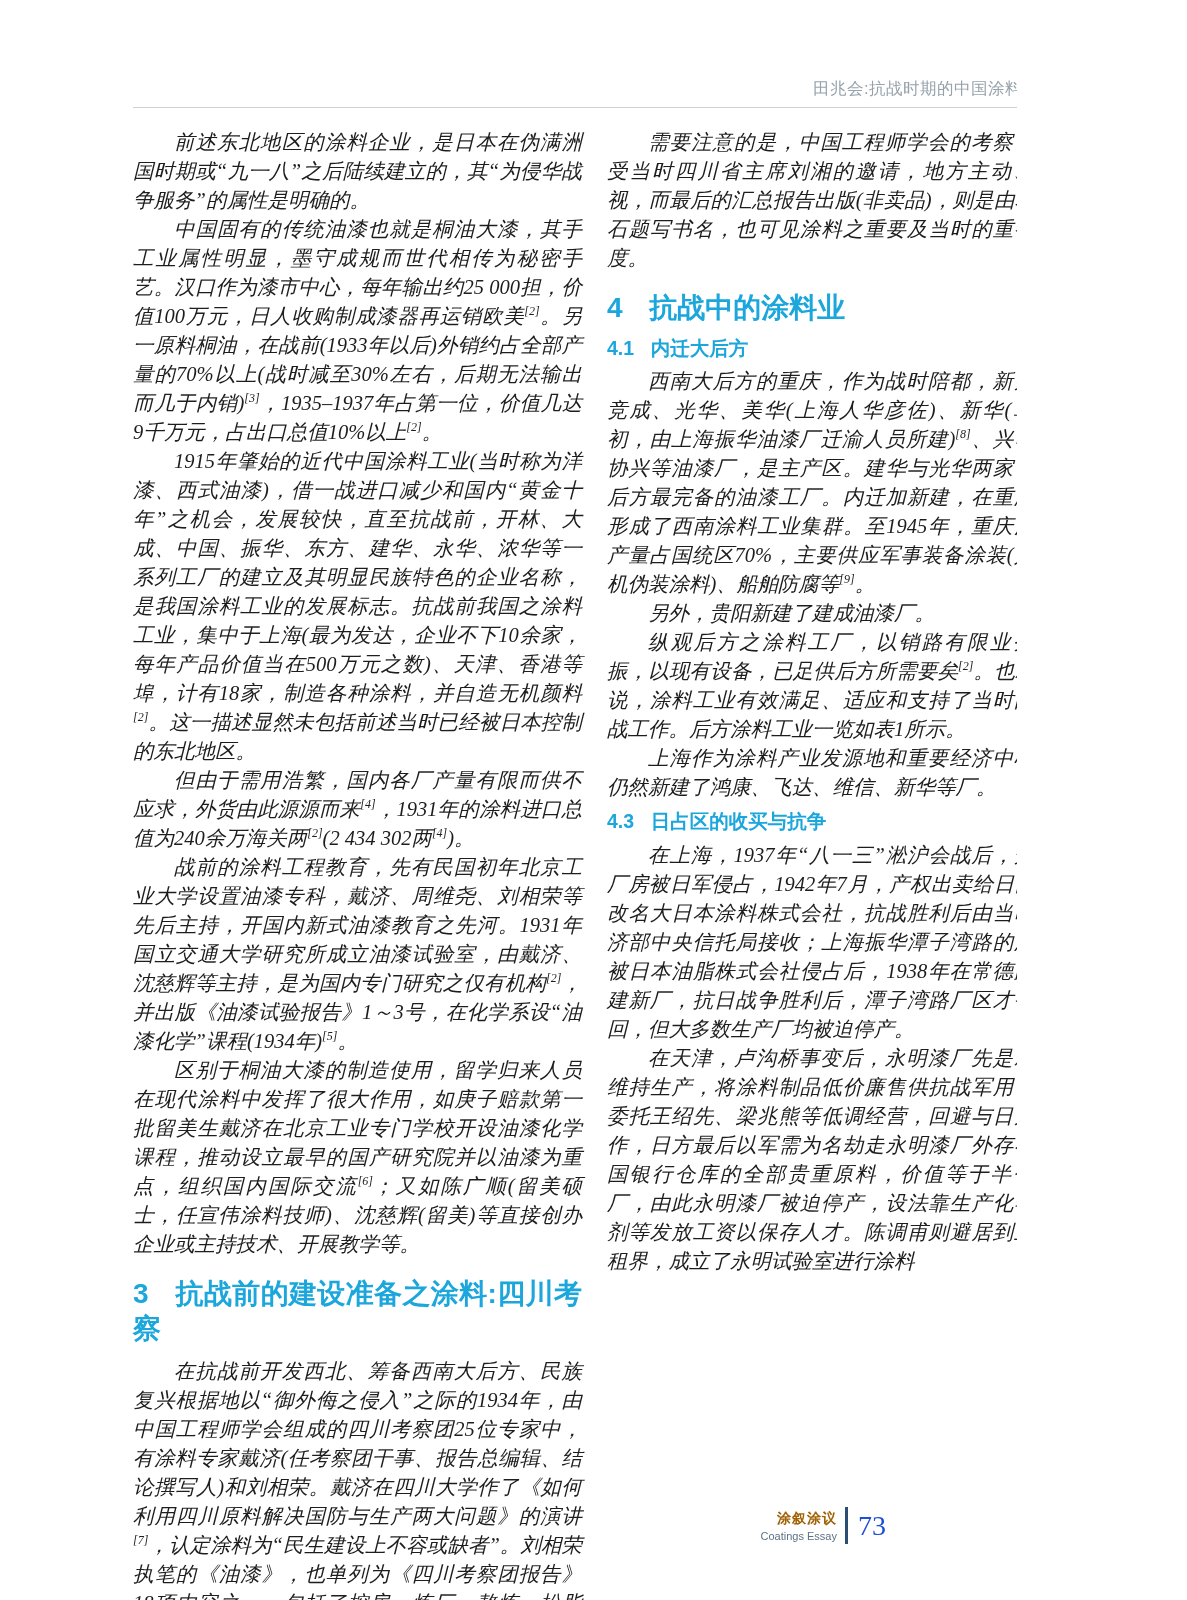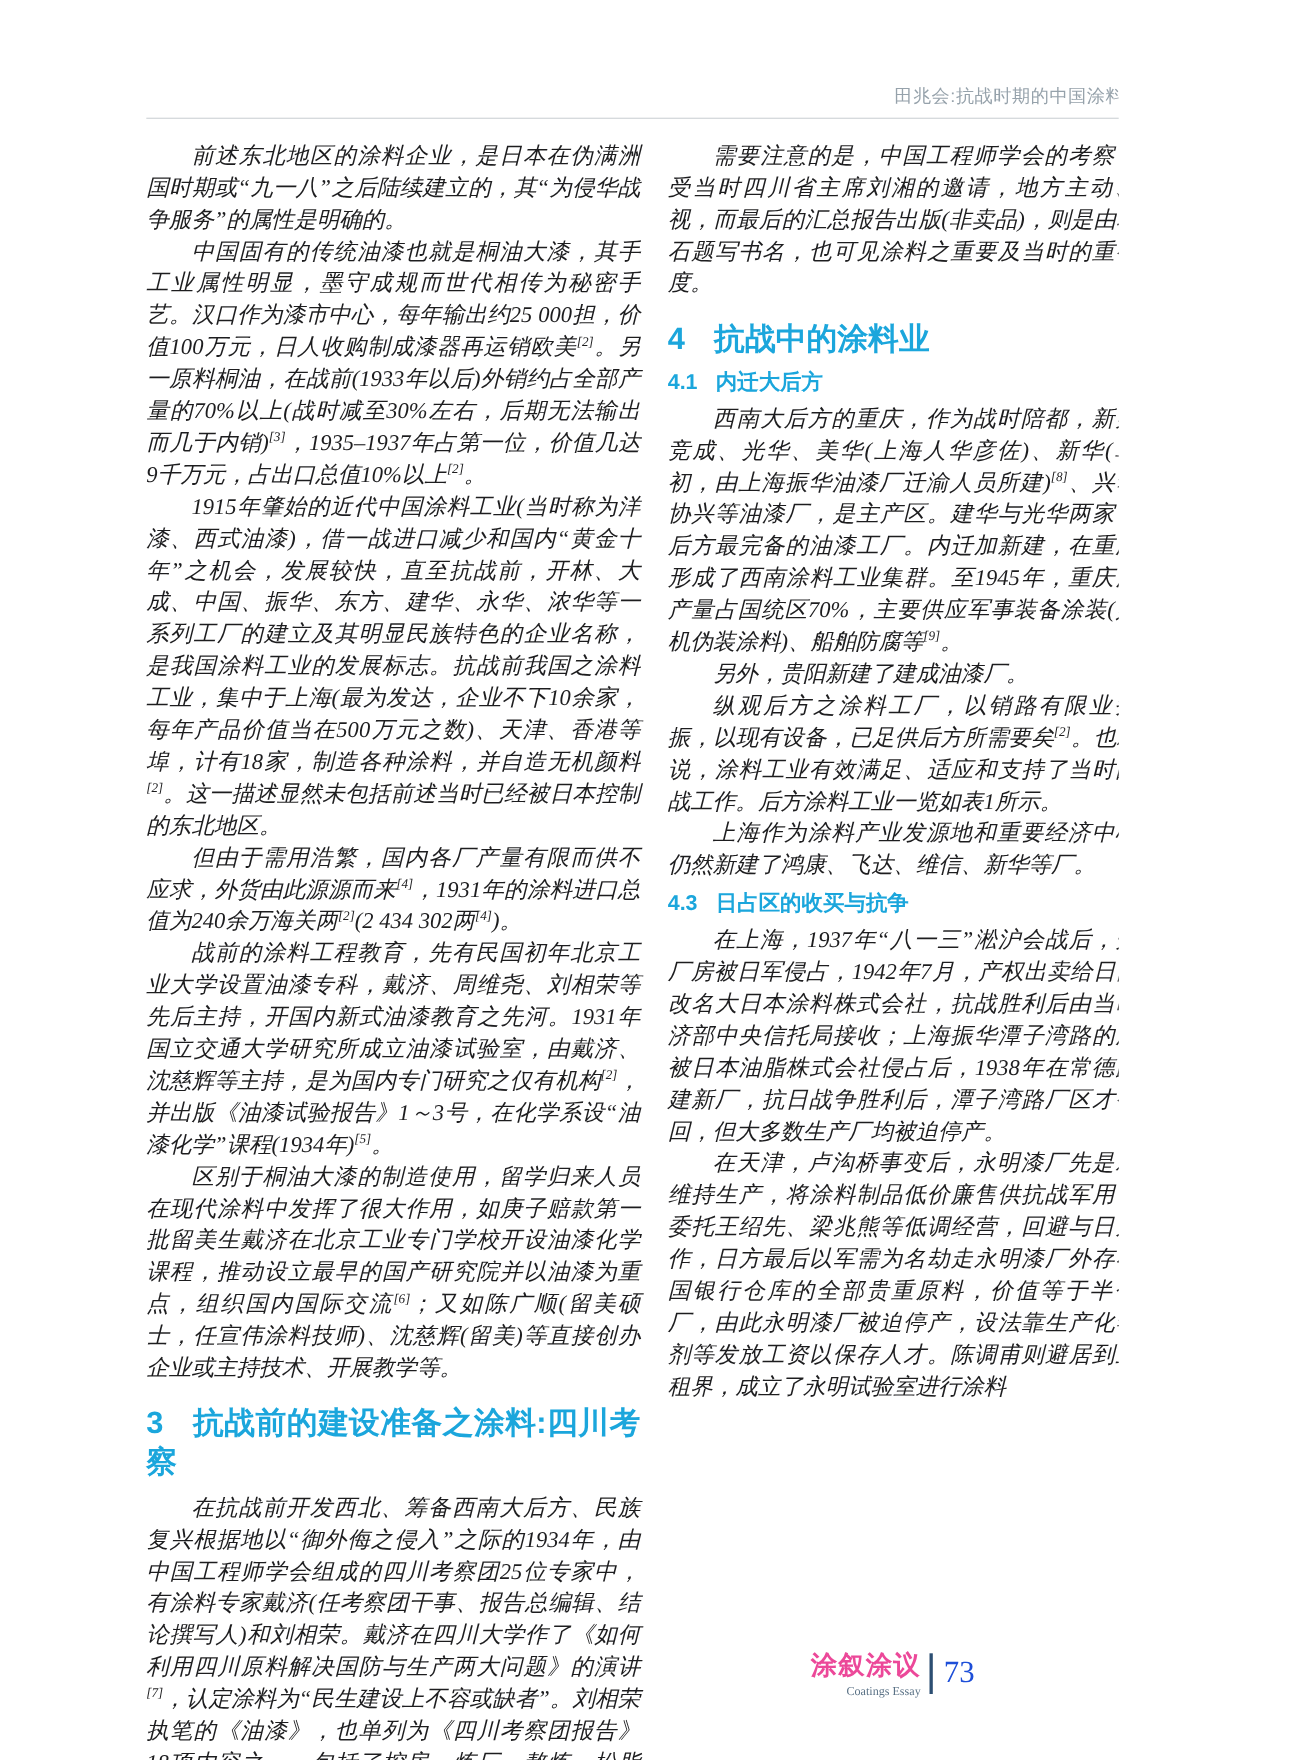--- a/index.html
+++ b/index.html
@@ -75,26 +75,26 @@
     display: flex;
     align-items: center;
   }
   .footer-journal {
     text-align: right;
     margin-right: 8px;
   }
   .footer-cn {
     font-family: "Liberation Sans", "DejaVu Sans", sans-serif;
     font-weight: 700;
-    font-size: 24px;
-    color: #ec4899;
+    font-size: 14px;
+    color: #a16207;
     letter-spacing: 1px;
   }
   .footer-en {
-    font-family: Liberation Serif, serif;
+    font-family: Liberation Sans, sans-serif;
     font-size: 11px;
     color: #5b7286;
     margin-top: 2px;
   }
   .footer-bar {
     width: 3px;
     height: 37px;
     background: #2c4e72;
     margin-right: 10px;
   }

